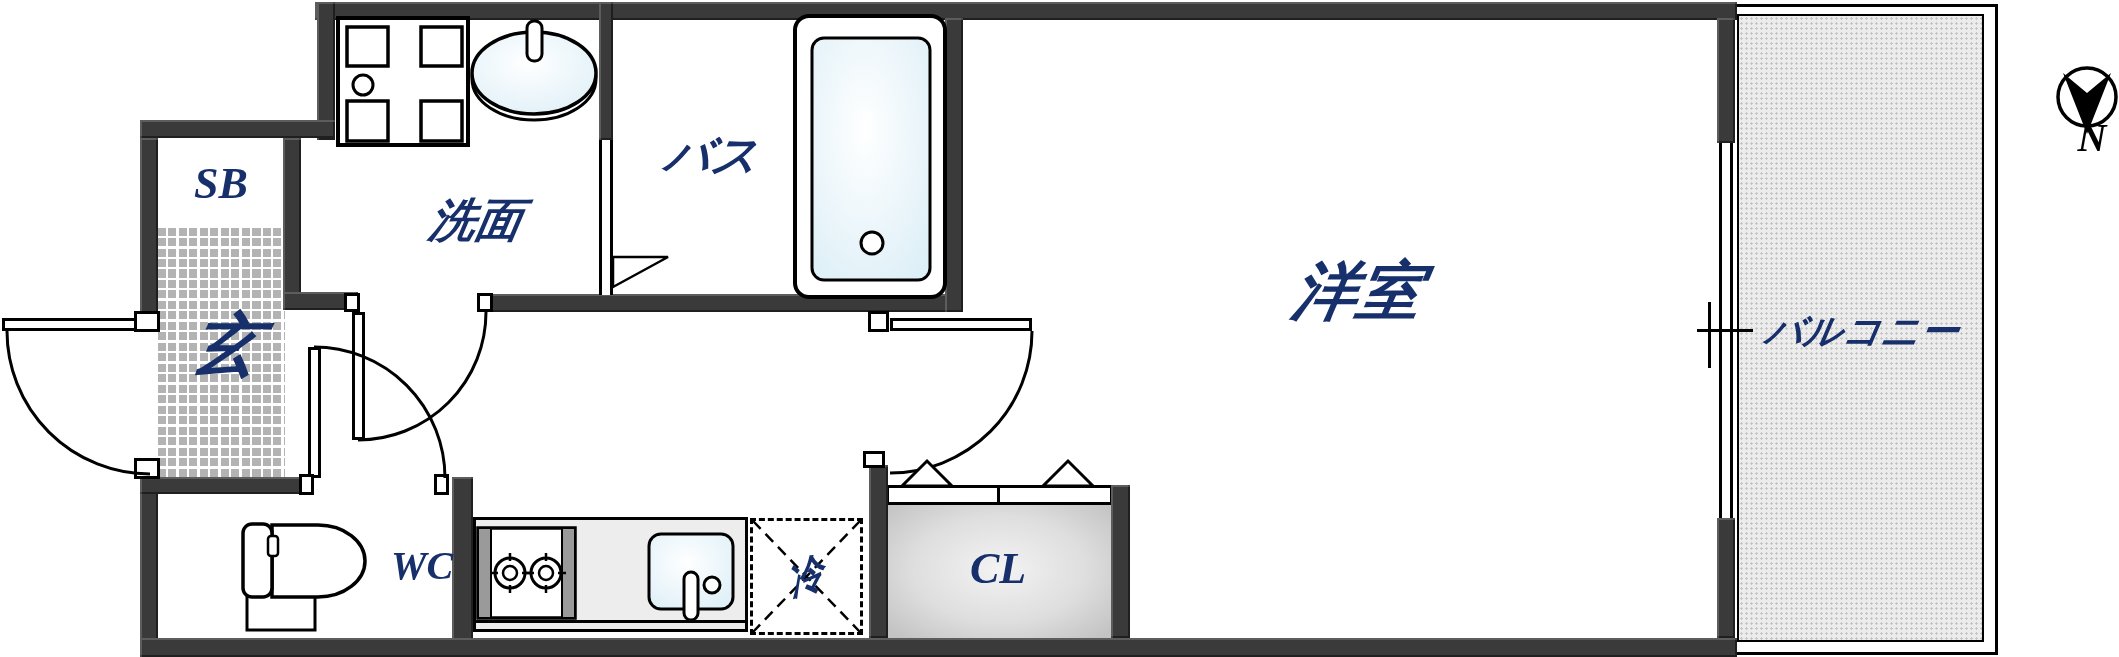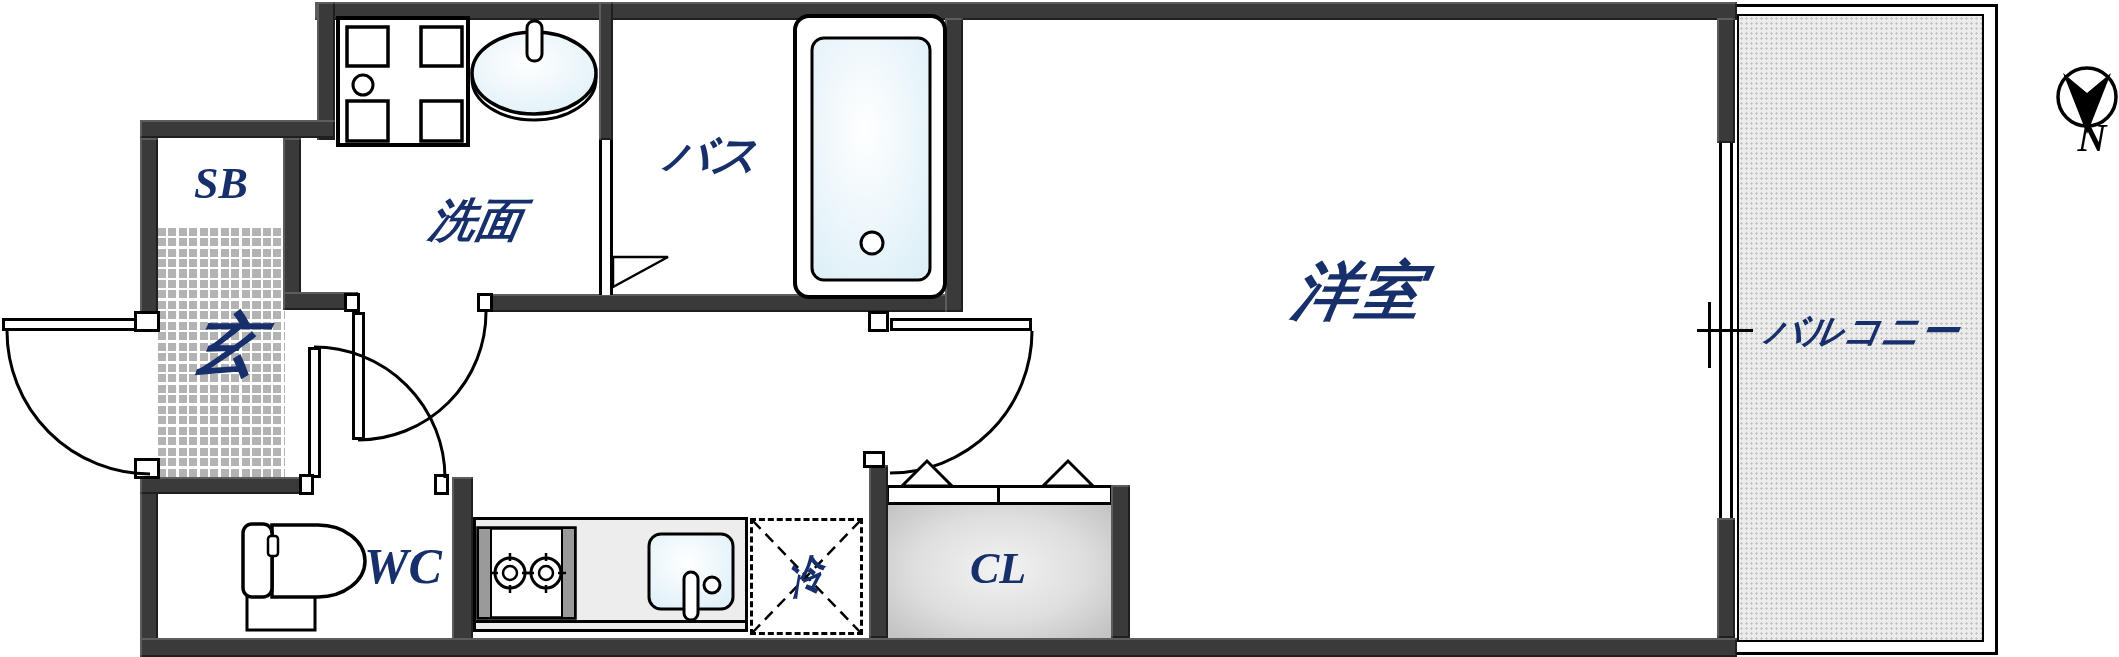--- a/index.html
+++ b/index.html
@@ -194,18 +194,18 @@
       <polygon points="2063,73 2087,93 2111,73 2087,134" fill="#000"></polygon>
     </g>
   </svg>
 
   <div class="label" style="left:221px;top:184px;font-size:44px;">SB</div>
   <div class="label cjk" style="left:227px;top:345px;font-size:68px;">玄</div>
   <div class="label cjk" style="left:476px;top:221px;font-size:46px;">洗面</div>
   <div class="label cjk" style="left:712px;top:156px;font-size:46px;">バス</div>
   <div class="label cjk" style="left:1358px;top:292px;font-size:64px;">洋室</div>
   <div class="label cjk" style="left:1862px;top:331px;font-size:38px;">バルコニー</div>
-  <div class="label" style="left:403px;top:566px;font-size:50px;">WC</div>
+  <div class="label" style="left:422px;top:566px;font-size:40px;">WC</div>
   <div class="label" style="left:998px;top:569px;font-size:44px;">CL</div>
   <div class="label rot" style="left:806px;top:577px;font-size:38px;">冷</div>
   <div class="label black" style="left:2092px;top:138px;font-size:40px;">N</div>
 
 </div>
 
 </body></html>

